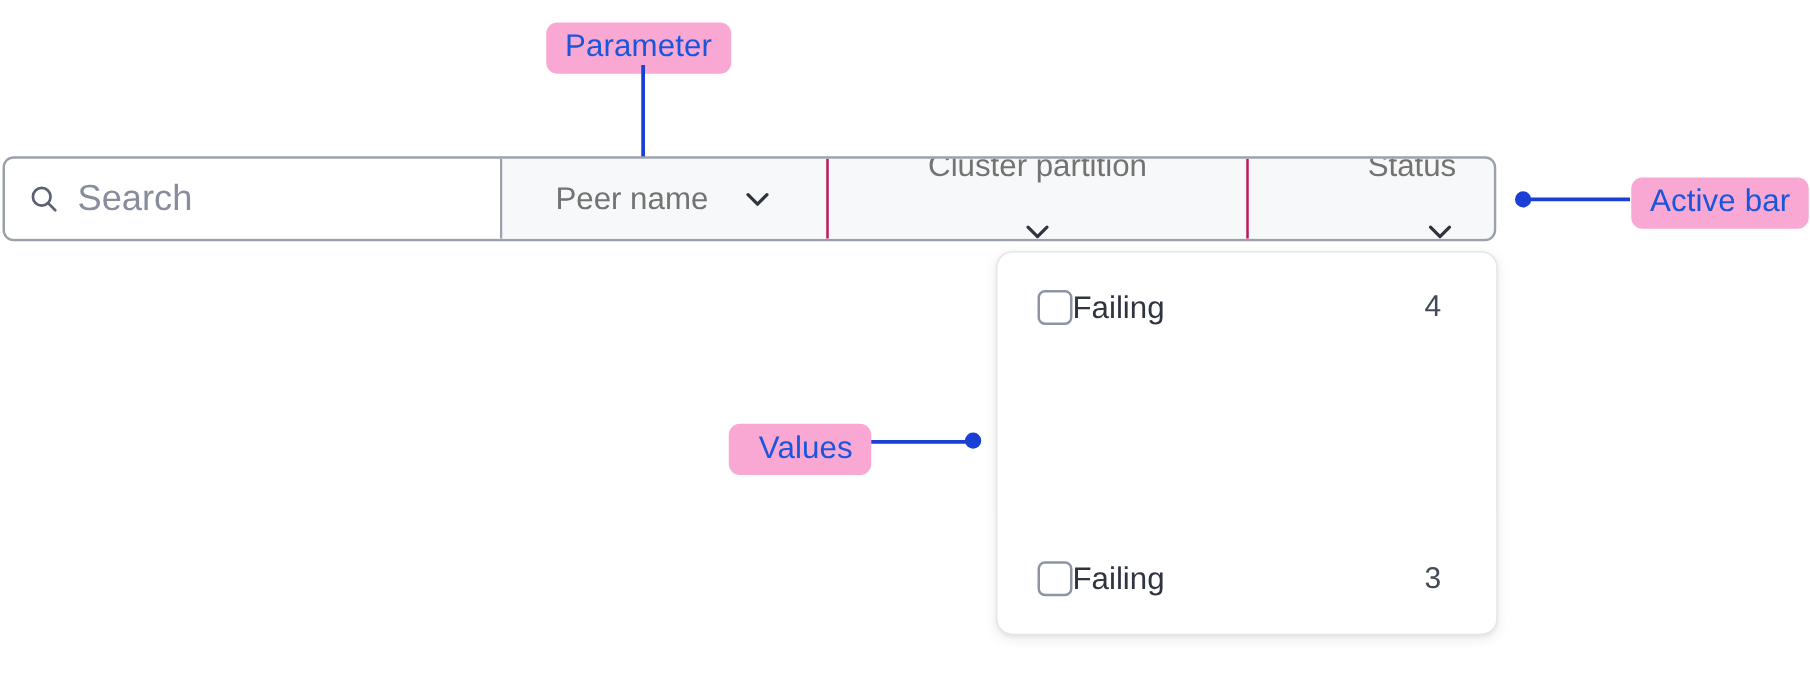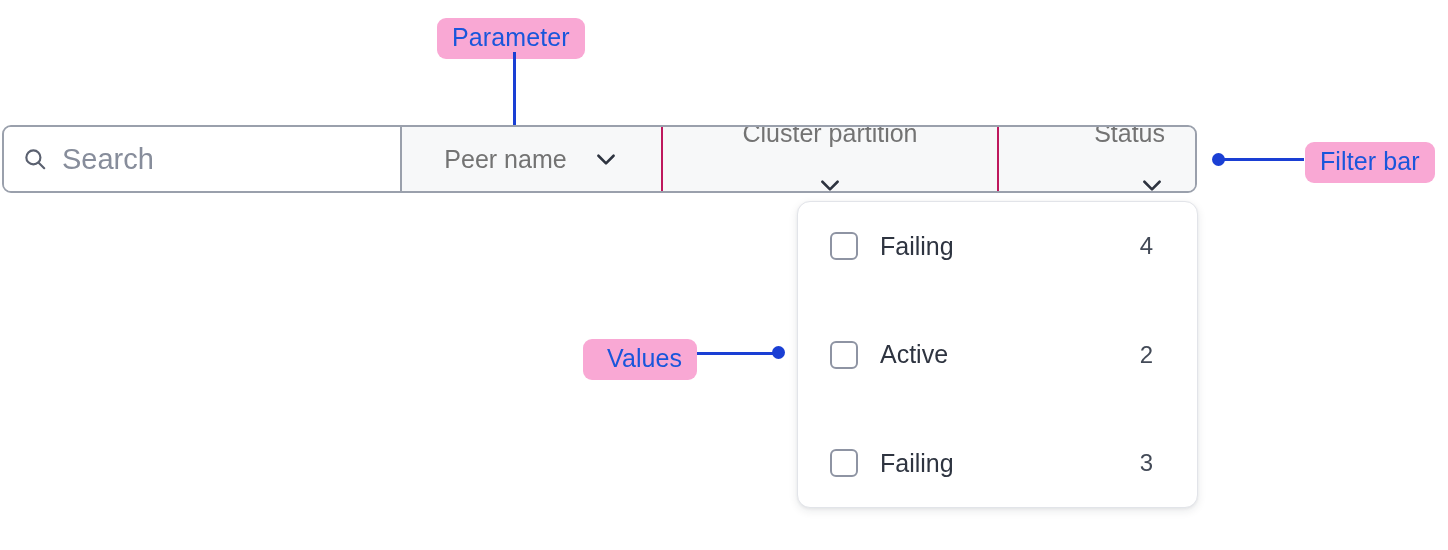--- a/index.html
+++ b/index.html
@@ -130,21 +130,20 @@
   .checkbox {
     width: 28px;
     height: 28px;
     border: 2px solid #8e94a3;
     border-radius: 6px;
     background: #ffffff;
     box-sizing: border-box;
     flex: 0 0 auto;
   }
   .value-label {
-    margin-left: 22px;
     font-size: 25px;
     color: #2e3440;
     line-height: 1;
     flex: 1 1 auto;
   }
   .value-count {
     font-size: 24px;
     color: #434a57;
     line-height: 1;
     text-align: right;
@@ -154,21 +153,21 @@
 <body>
 
 <div id="canvas">
 
   <div class="anno-chip" style="left:437px; top:18px;">Parameter</div>
   <div class="anno-line-v" style="left:513px; top:52px; height:90px;"></div>
   <div class="anno-dot" style="left:507px; top:136px;"></div>
 
   <div class="anno-dot" style="left:1212px; top:153px;"></div>
   <div class="anno-line-h" style="left:1222px; top:158px; width:82px;"></div>
-  <div class="anno-chip" style="left:1305px; top:142px;">Filter bar</div>
+  <div class="anno-chip" style="left:1305px; top:142px;">Active bar</div>
 
   <div class="anno-chip" style="left:583px; top:339px;padding-left:24px;">Values</div>
   <div class="anno-line-h" style="left:697px; top:352px; width:82px;"></div>
   <div class="anno-dot" style="left:772px; top:346px;"></div>
 
   <div class="filter-bar">
 
     <div class="search-cell">
       <span class="search-icon">
         <svg width="26" height="26" viewBox="0 0 24 24" fill="none" stroke="#5b6170" stroke-width="2" stroke-linecap="round" stroke-linejoin="round">
@@ -209,25 +208,20 @@
   </div>
 
   <div class="values-panel">
 
     <div class="value-row">
       <span class="checkbox"></span>
       <span class="value-label">Failing</span>
       <span class="value-count">4</span>
     </div>
 
-    <div class="value-row">
-      <span class="checkbox"></span>
-      <span class="value-label">Active</span>
-      <span class="value-count">2</span>
-    </div>
 
 
     <div class="value-row">
       <span class="checkbox"></span>
       <span class="value-label">Failing</span>
       <span class="value-count">3</span>
     </div>
 
   </div>
 

